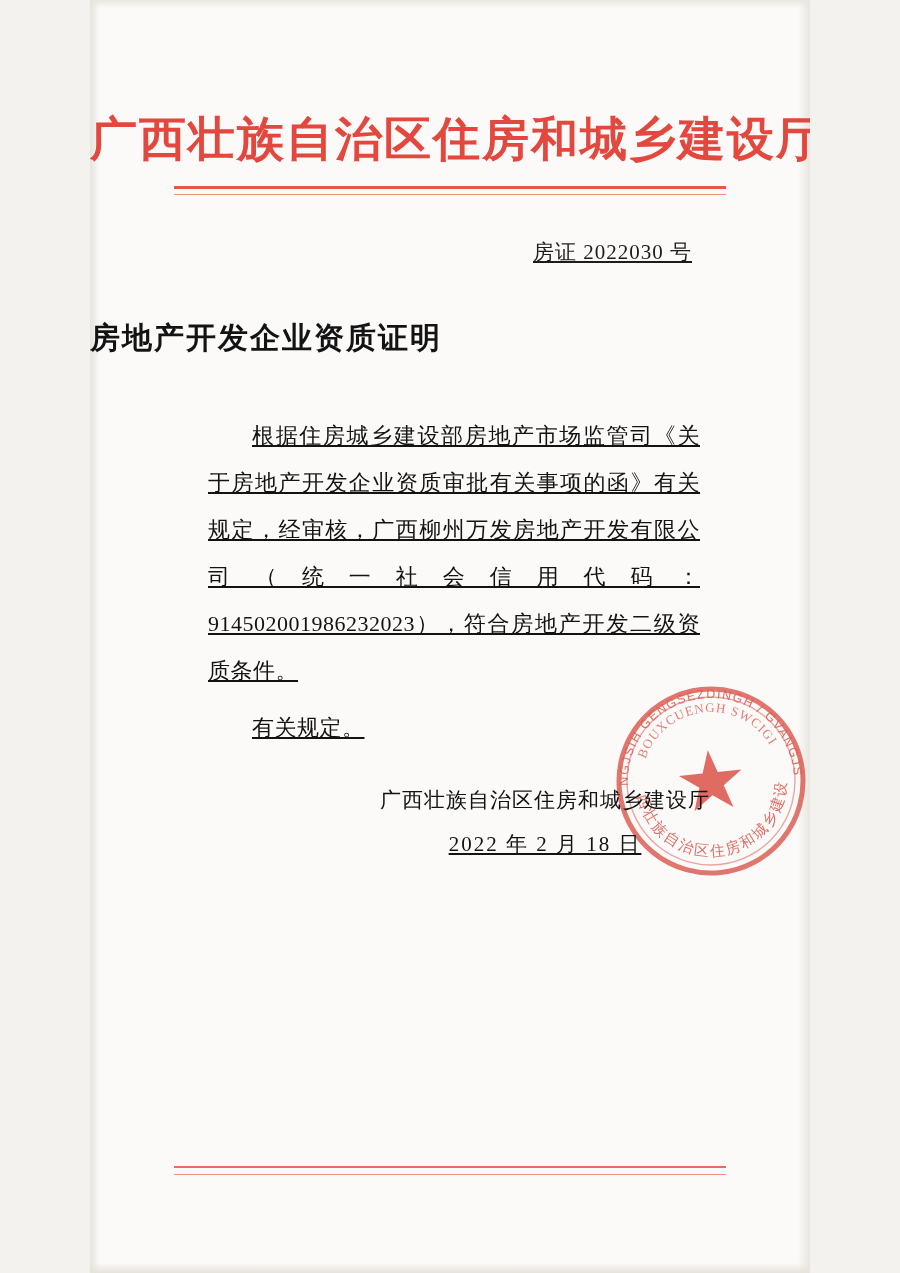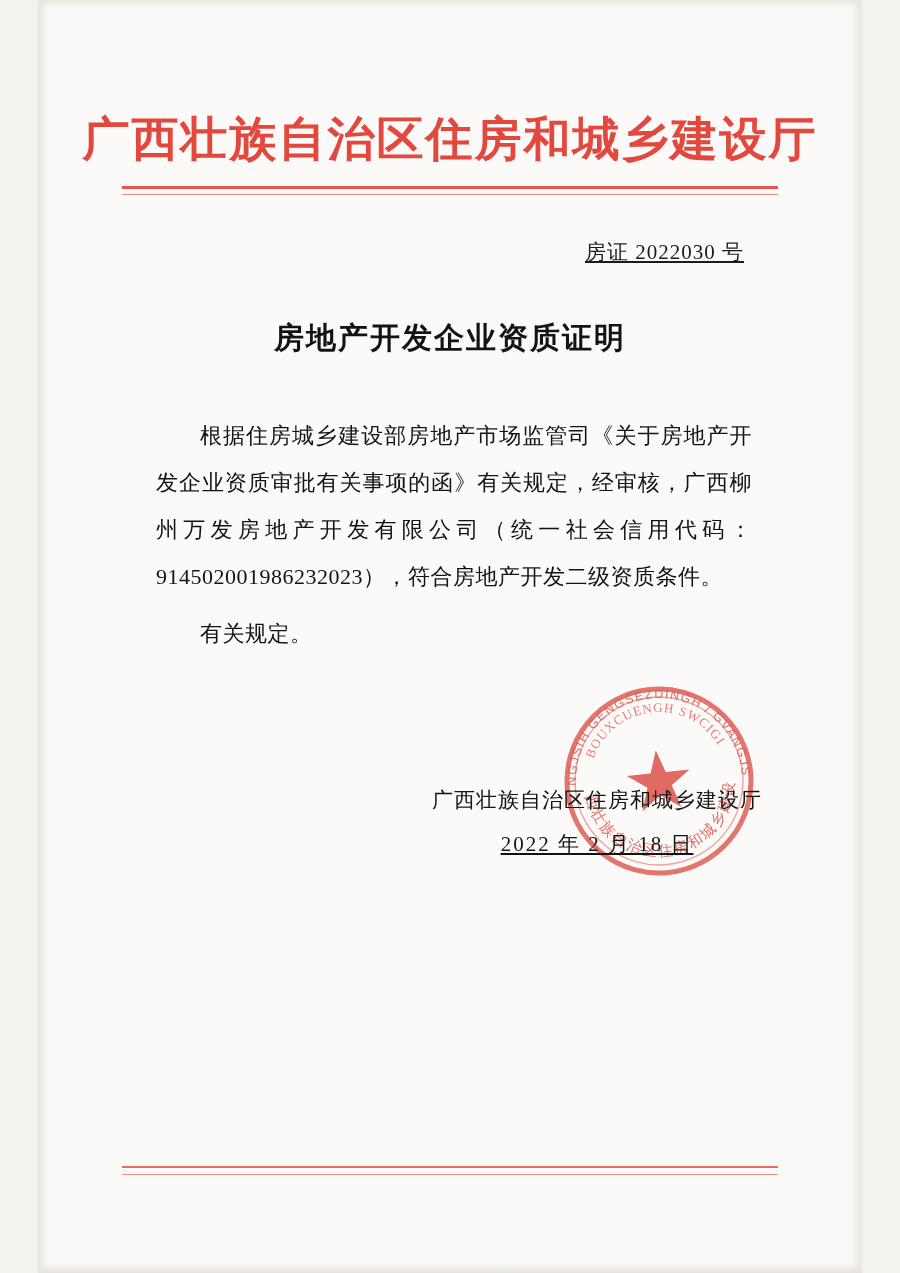--- a/index.html
+++ b/index.html
@@ -5,21 +5,21 @@
   html, body {
     margin: 0;
     padding: 0;
     background: #f4f2ef;
   }
   body {
     font-family: "Liberation Serif", "DejaVu Serif", serif;
   }
   .page {
     position: relative;
-    width: 824px;
+    width: 720px;
     height: 1273px;
     margin: 0 auto;
     background: #fbfaf8;
     overflow: hidden;
   }
   
   .paper-edge-left {
     position: absolute;
     left: 0; top: 0; bottom: 0;
     width: 10px;
@@ -83,37 +83,37 @@
     color: #1c1c1c;
     letter-spacing: 1px;
     text-decoration: underline;
   }
 
   .doc-title {
     position: absolute;
     left: 0;
     right: 0;
     top: 318px;
-    text-align: center;
     font-size: 30px;
     font-weight: 700;
     letter-spacing: 2px;
     color: #131313;
   }
 
   .body-text {
     position: absolute;
     left: 118px;
     right: 110px;
     top: 412px;
     font-size: 22px;
     line-height: 47px;
     color: #131313;
     text-align: justify;
     letter-spacing: 0.5px;
+    text-decoration: underline;
   }
   .body-text p {
     margin: 0;
     text-indent: 2em;
   }
   .body-text p + p {
     margin-top: 10px;
   }
 
   .signature {

